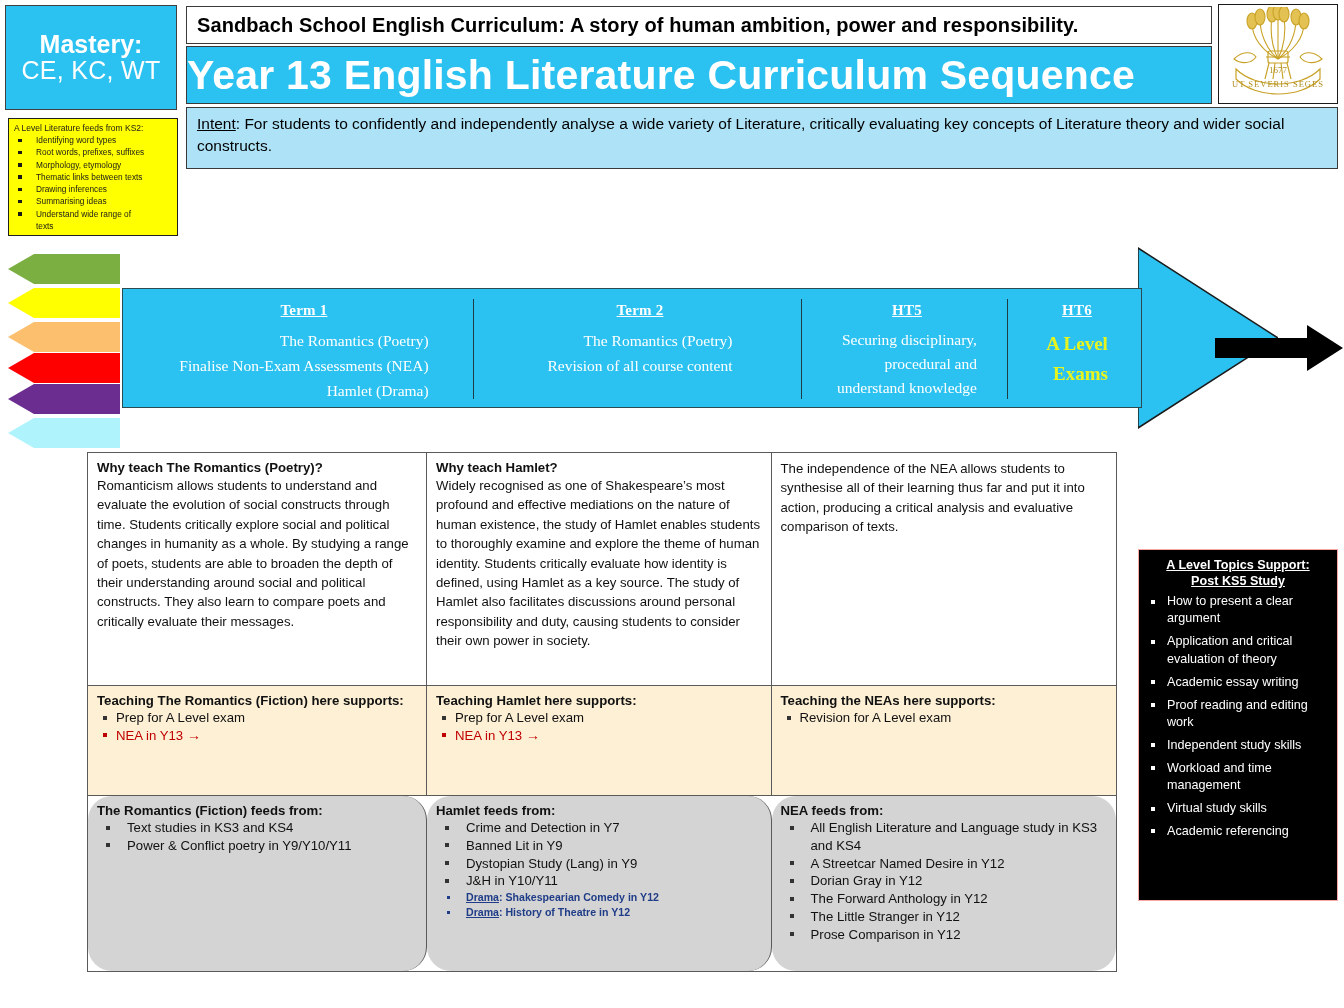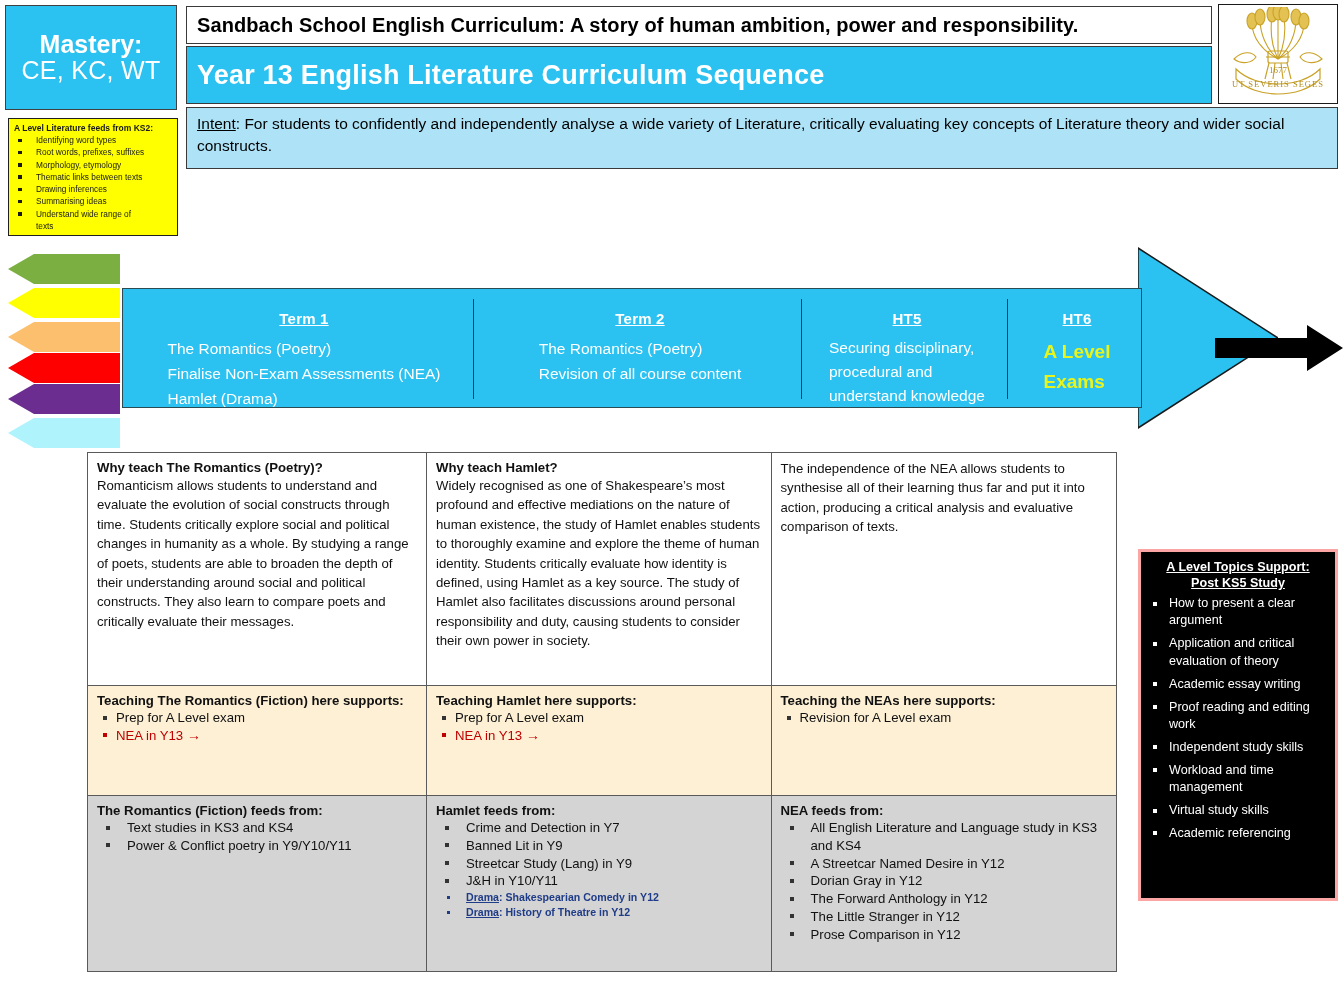--- a/index.html
+++ b/index.html
@@ -23,21 +23,21 @@
   #mastery-box .m1{font-size:25px;font-weight:bold;line-height:1.05;}
   #mastery-box .m1 .colon{font-weight:bold;}
   #mastery-box .m2{font-size:25px;font-weight:normal;line-height:1.1;letter-spacing:.3px;}
 
   #ks2-box{
     left:8px;top:118px;width:170px;height:118px;
     background:#FFFF00;border:1px solid #202020;
     box-sizing:border-box;padding:4px 4px 2px 5px;
     color:#1a1a1a;
   }
-  #ks2-box .ks2-title{font-size:8.5px;font-weight:bold;margin-bottom:1px;}
+  #ks2-box .ks2-title{font-size:8.5px;font-weight:normal;margin-bottom:1px;}
   #ks2-box ul{margin:0;padding:0;list-style:none;}
   #ks2-box li{
     font-size:8.3px;line-height:12.3px;
     padding-left:22px;position:relative;
   }
   #ks2-box li::before{
     content:"";position:absolute;left:4px;top:4.5px;
     width:3.5px;height:3.5px;background:#1a1a1a;
   }
   #ks2-box li.cont{padding-left:22px;}
@@ -45,22 +45,22 @@
 
   #curric-title{
     left:186px;top:6px;width:1026px;height:38px;
     background:#ffffff;border:1px solid #3a3a3a;box-sizing:border-box;
     display:flex;align-items:center;padding-left:10px;
     font-size:20px;font-weight:bold;color:#000000;letter-spacing:.1px;
   }
   #year-title{
     left:186px;top:46px;width:1026px;height:58px;
     background:#2BC1F0;border:1px solid #3a3a3a;box-sizing:border-box;
-    display:flex;align-items:center;padding-left:10px;
-    font-size:27px;font-weight:bold;color:#ffffff;letter-spacing:.2px;
+    display:flex;align-items:center;padding-left:0;
+    font-size:41px;font-weight:bold;color:#ffffff;letter-spacing:.2px;
   }
   #intent-box{
     left:186px;top:107px;width:1152px;height:62px;
     background:#AEE3F7;border:1px solid #3a3a3a;box-sizing:border-box;
     padding:5px 8px 0 10px;
     font-size:15.5px;line-height:22px;color:#000000;
   }
   #intent-box .lbl{text-decoration:underline;}
 
   #crest{
@@ -80,23 +80,23 @@
   }
   .side-arrow .head{
     position:absolute;left:0;top:0;width:26px;height:30px;
   }
 
   #blue-banner{
     position:absolute;left:122px;top:40px;width:1020px;height:120px;
     background:#2BC1F0;border:1px solid #2c4a52;box-sizing:border-box;
   }
   .term-col{
-    position:absolute;top:12px;height:100%;
+    position:absolute;top:4px;height:100%;
     display:flex;flex-direction:column;align-items:center;
-    color:#ffffff;text-align:left;box-sizing:border-box;
+    color:#ffffff;text-align:right;box-sizing:border-box;font-family:Liberation Serif, serif;
   }
   .term-col .t-head{
     font-size:15px;font-weight:bold;text-decoration:underline;
     margin-top:9px;letter-spacing:.2px;
   }
   .term-col .t-body{
     font-size:15.5px;line-height:25px;margin-top:9px;
   }
   .term-sep{
     position:absolute;top:10px;width:1px;height:100px;background:#1f3b44;
@@ -119,21 +119,21 @@
     grid-template-rows:233px 110px 1fr;
   }
   .cell{
     border-right:1px solid #5a5a5a;
     border-bottom:1px solid #5a5a5a;
     box-sizing:border-box;
     padding:6px 9px 4px 9px;
     overflow:hidden;
   }
   .cell.last-col{border-right:none;}
-  .cell.last-row{border-bottom:none;}
+  .cell.last-row{border-bottom:none;border-radius:24px;}
   .row-why{background:#ffffff;}
   .row-sup{background:#FDF0D5;}
   .row-feed{background:#D4D4D4;}
 
   .cell h4{
     margin:0 0 0 0;font-size:13.2px;font-weight:bold;color:#111;
     line-height:17px;
   }
   .cell p{
     margin:0;font-size:13.2px;line-height:19.4px;color:#111;
@@ -157,21 +157,21 @@
     font-size:10.6px;line-height:14.4px;color:#1F3C88;font-weight:bold;
     padding-left:30px;
   }
   li.drama::before{background:#1F3C88;width:3px;height:3px;top:6px;left:11px;}
   li.drama .u{text-decoration:underline;}
   .arw{font-size:14px;font-weight:bold;}
 
   
   #support-panel{
     left:1138px;top:549px;width:200px;height:352px;
-    background:#000000;border:3px solid #fca5a5;box-sizing:border-box;
+    background:#000000;border:1px solid #fca5a5;box-sizing:border-box;
     padding:7px 6px 8px 6px;color:#ffffff;
   }
   #support-panel .sp-title{
     text-align:center;font-size:12.6px;font-weight:bold;
     text-decoration:underline;line-height:16px;margin-bottom:4px;
   }
   #support-panel ul{margin:0;padding:0;list-style:none;}
   #support-panel li{
     font-size:12.6px;line-height:17.4px;
     position:relative;padding-left:22px;margin-bottom:5.5px;
@@ -364,21 +364,21 @@
     <ul>
       <li>Text studies in KS3 and KS4</li>
       <li>Power &amp; Conflict poetry in Y9/Y10/Y11</li>
     </ul>
   </div>
   <div class="cell row-feed last-row">
     <h4>Hamlet feeds from:</h4>
     <ul>
       <li>Crime and Detection in Y7</li>
       <li>Banned Lit in Y9</li>
-      <li>Streetcar Study (Lang) in Y9</li>
+      <li>Dystopian Study (Lang) in Y9</li>
       <li>J&amp;H in Y10/Y11</li>
       <li class="drama"><span class="u">Drama</span><span>: Shakespearian Comedy in Y12</span></li>
       <li class="drama"><span class="u">Drama</span><span>: History of Theatre in Y12</span></li>
     </ul>
   </div>
   <div class="cell row-feed last-col last-row">
     <h4>NEA feeds from:</h4>
     <ul>
       <li>All English Literature and Language study in KS3 and KS4</li>
       <li>A Streetcar Named Desire in Y12</li>

